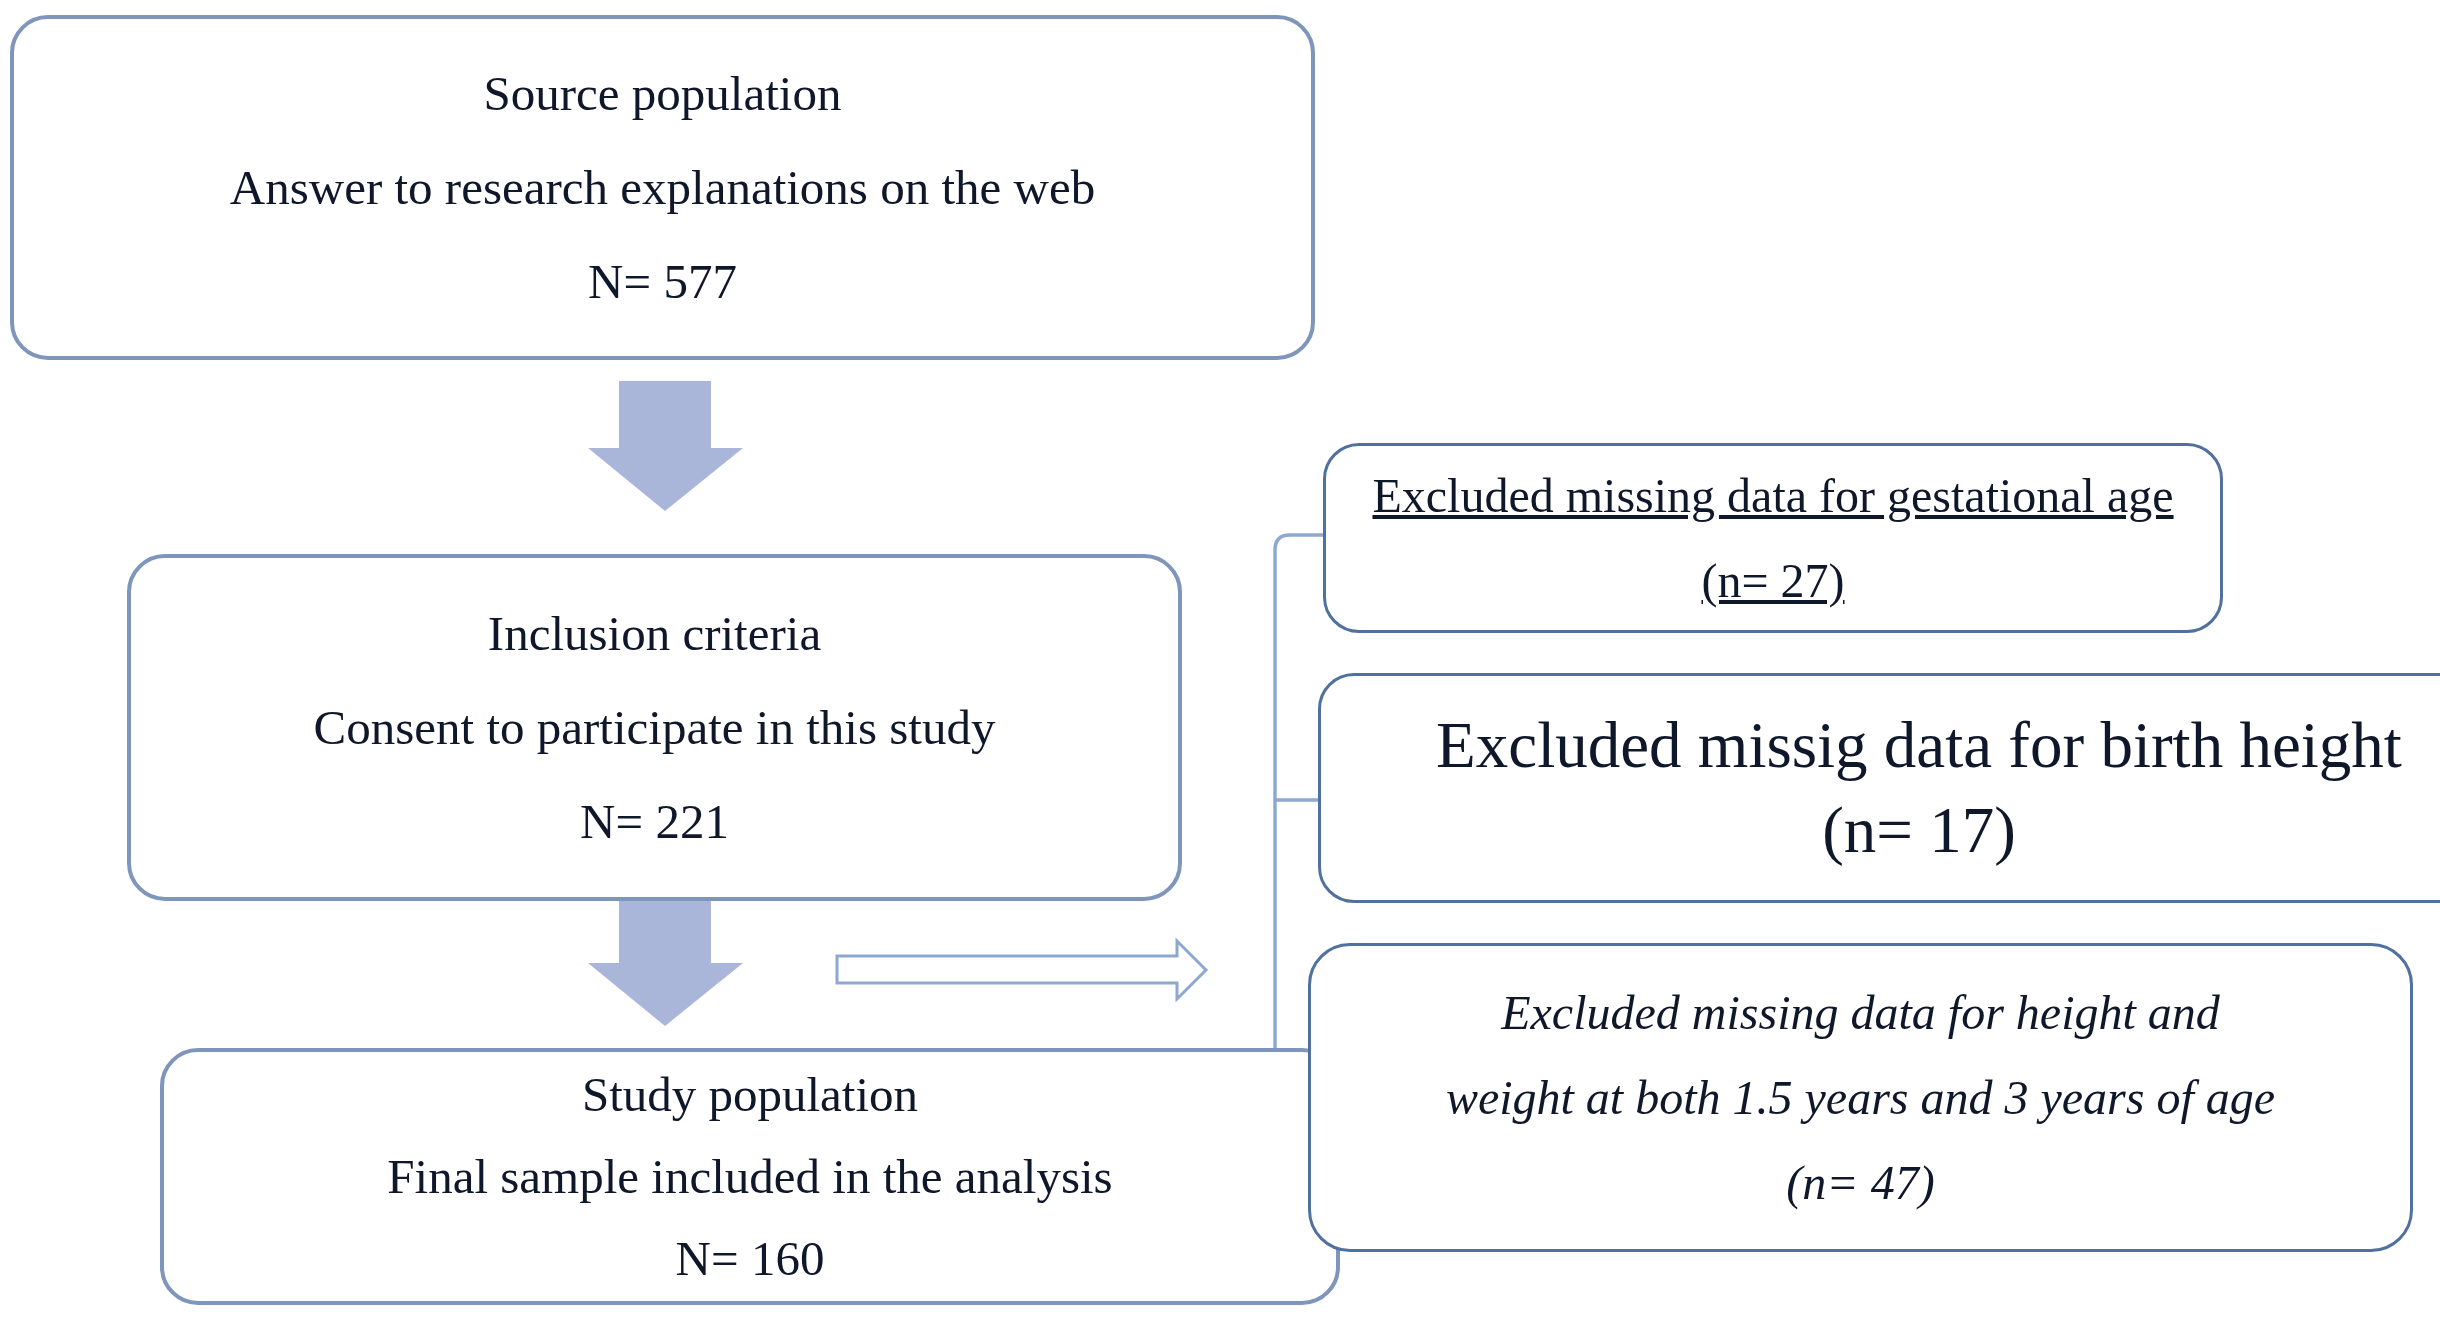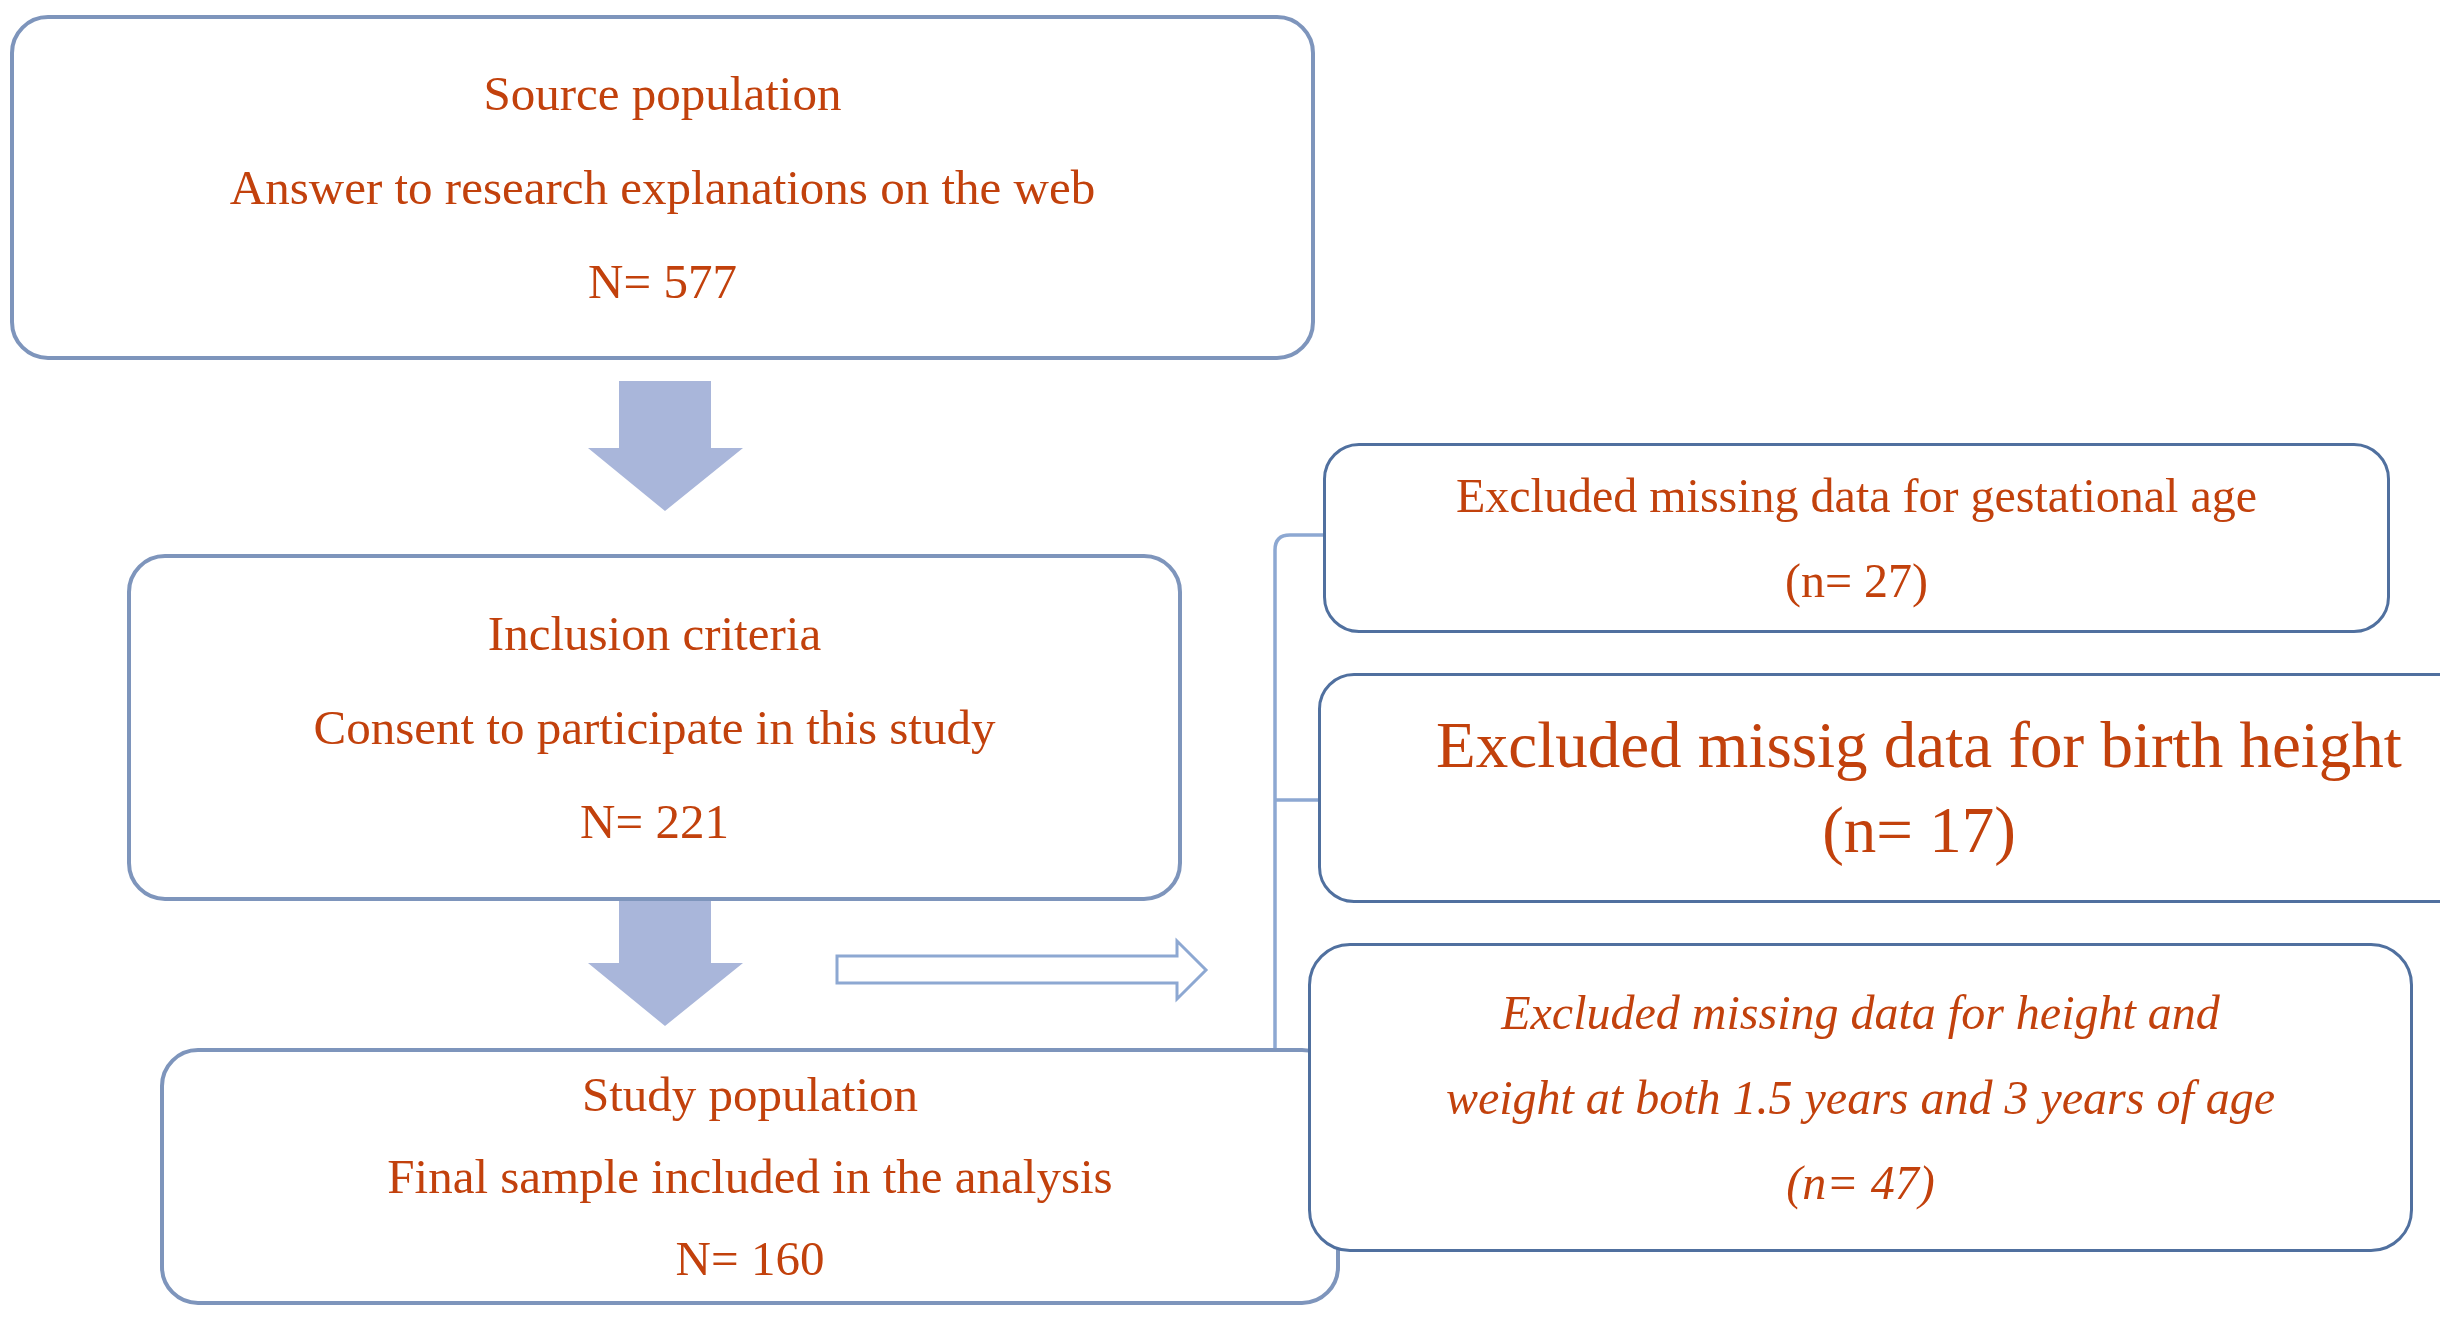--- a/index.html
+++ b/index.html
@@ -19,31 +19,31 @@
   }
   .flow-box {
     position: absolute;
     box-sizing: border-box;
     background: #ffffff;
     display: flex;
     flex-direction: column;
     justify-content: center;
     align-items: center;
     text-align: center;
-    color: #c2410c;
+    color: #0f172a;
   }
   .flow-box .ln { white-space: nowrap; }
   .left-box  { border: 4px solid #7e95bc; border-radius: 38px; }
   .right-box { border: 3px solid #50709f; border-radius: 36px; }
 
   #box-source    { left: 10px;   top: 15px;   width: 1305px; height: 345px; font-size: 49px; line-height: 94px; }
   #box-inclusion { left: 127px;  top: 554px;  width: 1055px; height: 347px; font-size: 49px; line-height: 94px; }
   #box-study     { left: 160px;  top: 1048px; width: 1180px; height: 257px; font-size: 49px; line-height: 82px; }
 
-  #box-excl-gestational { left: 1323px; top: 443px; width: 1067px; height: 190px; font-size: 48px; line-height: 85px; }
+  #box-excl-gestational { left: 1323px; top: 443px; width: 900px; height: 190px; font-size: 48px; line-height: 85px; text-decoration: underline; }
   #box-excl-birth       { left: 1318px; top: 673px; width: 1202px; height: 230px; font-size: 65px; line-height: 85px; }
   #box-excl-followup    { left: 1308px; top: 943px; width: 1105px; height: 309px; font-size: 48px; line-height: 85px; border-radius: 42px; font-style: italic; }
 </style>
 </head>
 <body>
 
 <div class="canvas">
 
   <svg class="connector-layer" viewBox="0 0 2440 1322">
 

